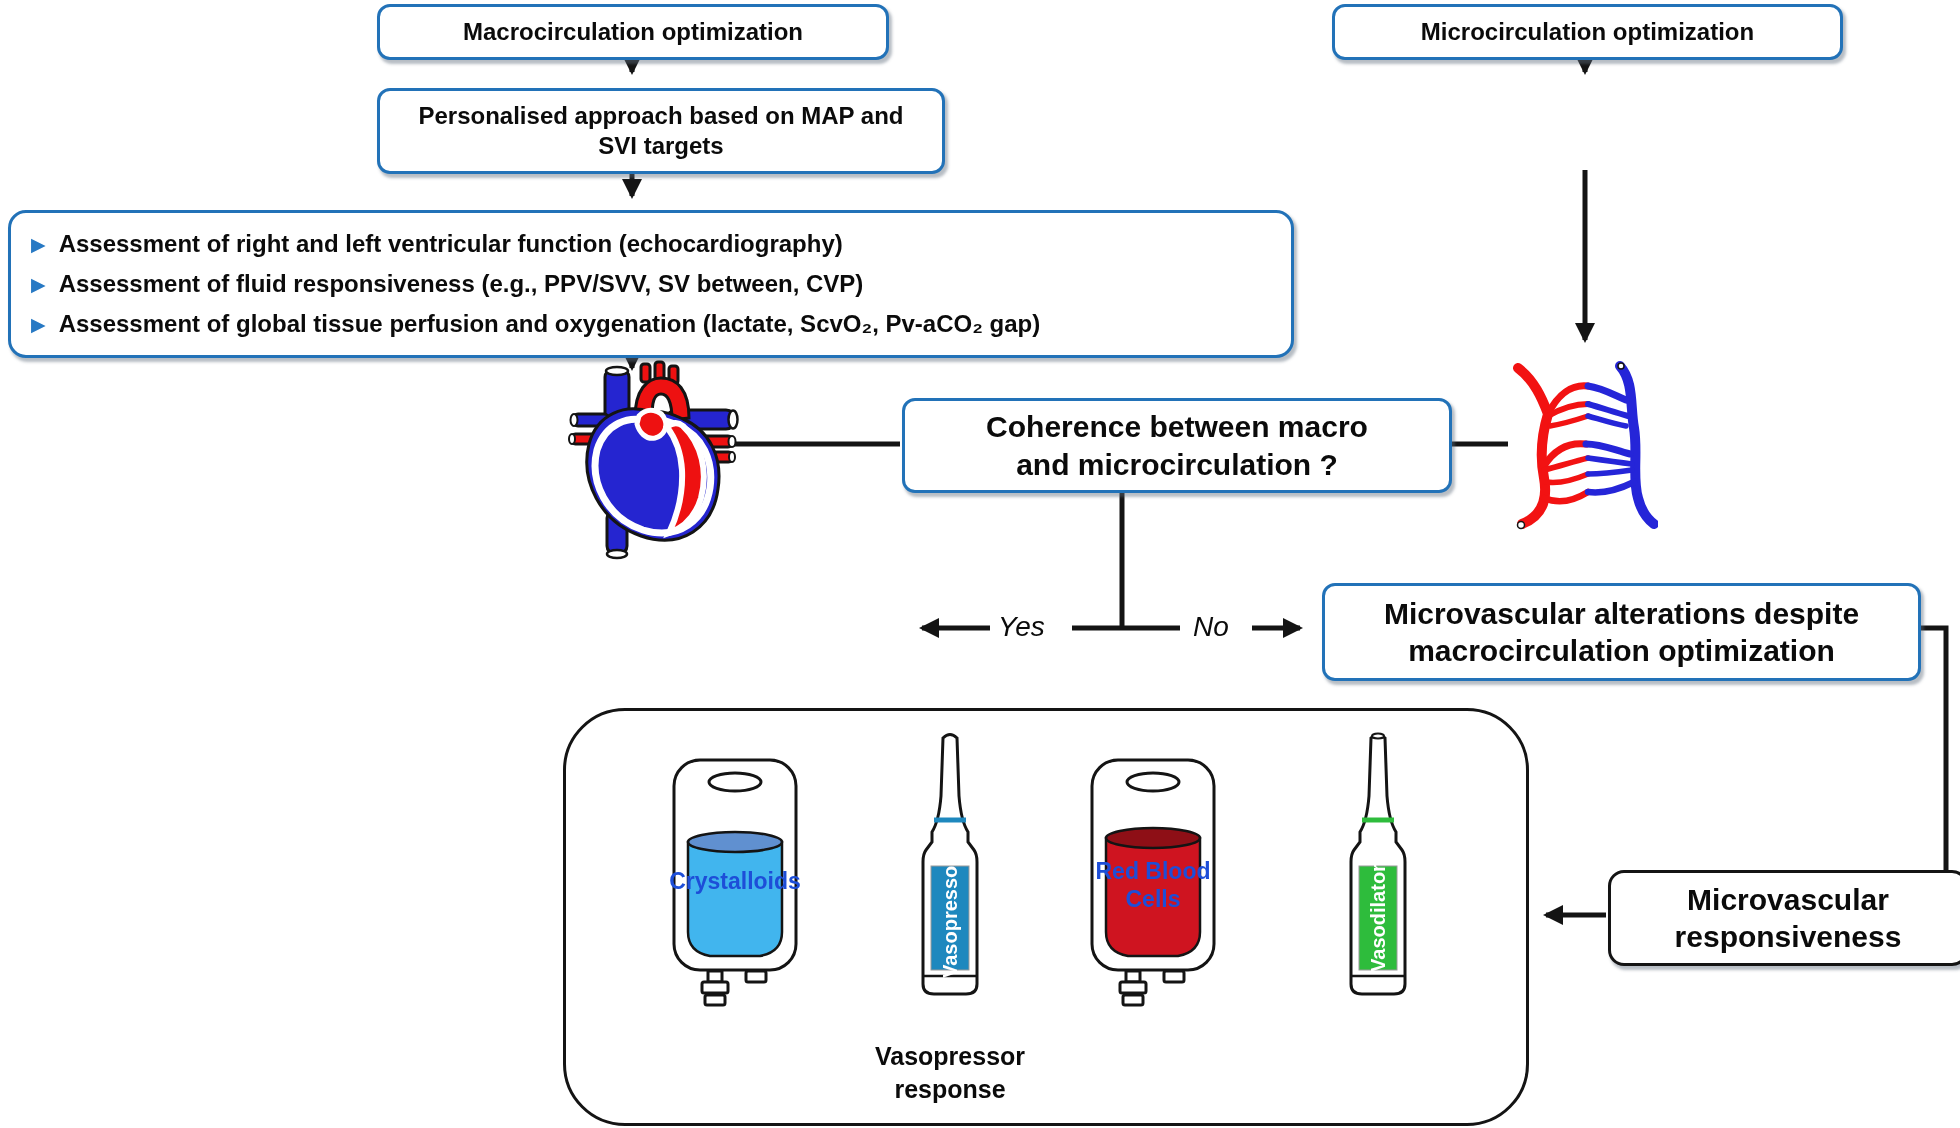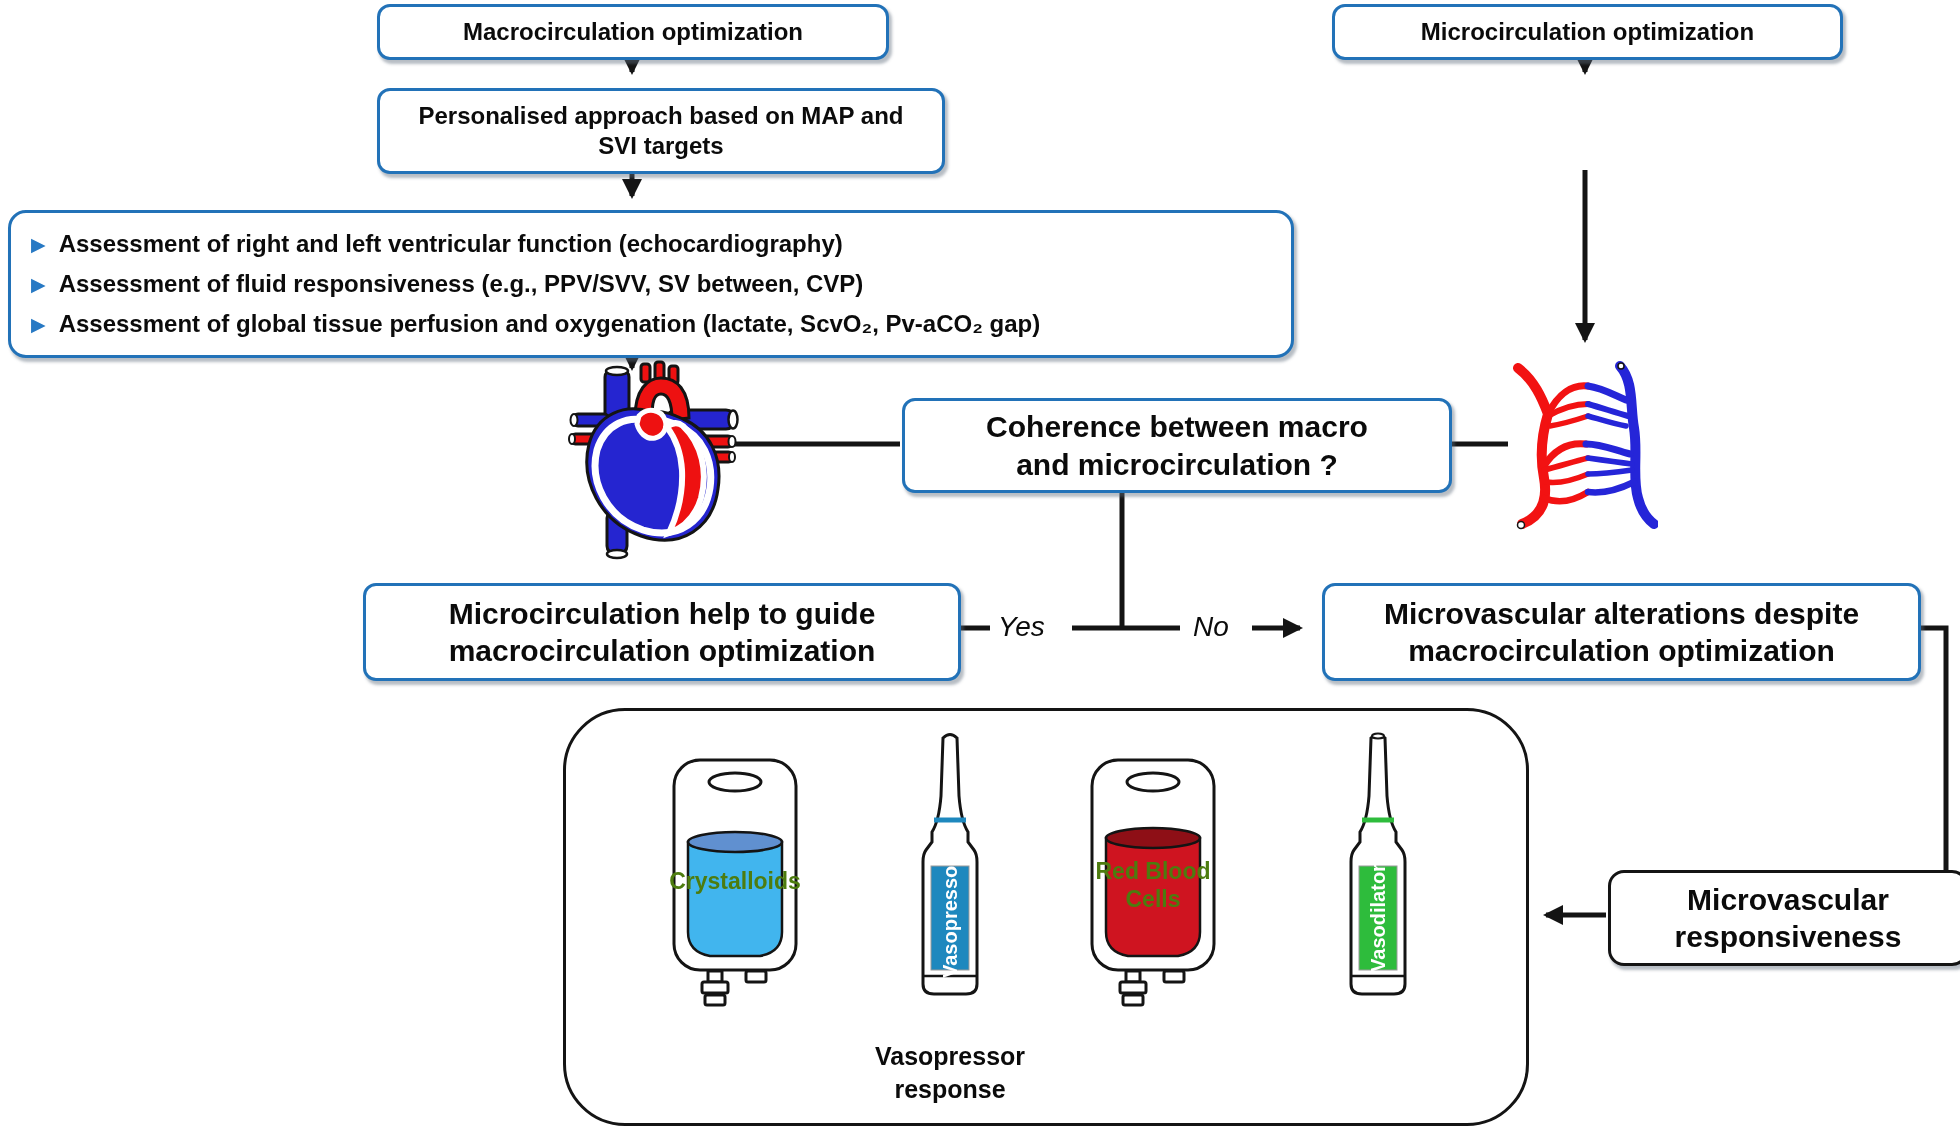--- a/index.html
+++ b/index.html
@@ -14,21 +14,21 @@
   .fs24{font-size:24px;}
   .fs25{font-size:30px;}
   .bbox-dark{border-color:#141414;border-radius:16px;}
   .assess{flex-direction:column;align-items:flex-start;justify-content:center;
           text-align:left;padding:8px 14px 8px 20px;border-radius:18px;}
   .arow{display:flex;align-items:baseline;gap:13px;font-size:24px;line-height:1.68;}
   .tri{font-size:19px;transform:translateY(-1px);}
   .yn{position:absolute;font-style:italic;font-weight:normal;font-size:28px;}
   .container-box{position:absolute;border:3.5px solid #141414;border-radius:62px;background:#fff;}
   .figure{position:absolute;}
-  .bag-label{position:absolute;color:#4d7c0f;font-weight:bold;font-size:23px;
+  .bag-label{position:absolute;color:#1d4ed8;font-weight:bold;font-size:23px;
              text-align:center;line-height:1.2;}
   .amp-label{position:absolute;color:#fff;font-weight:bold;font-size:20px;white-space:nowrap;
              transform:translate(-50%,-50%) rotate(-90deg);}
   .resp{position:absolute;width:170px;text-align:center;font-weight:bold;
         font-size:25px;line-height:1.3;}
 </style>
 </head>
 <body>
 
 <div class="canvas">
@@ -141,23 +141,20 @@
     <span>Coherence between macro and microcirculation ?</span>
   </div>
 
   <div class="yn" style="left:998px;top:611px;">
     <span>Yes</span>
   </div>
   <div class="yn" style="left:1193px;top:611px;">
     <span>No</span>
   </div>
 
-  <div class="bbox fs25" style="left:363px;top:583px;width:532px;height:92px;padding:0 30px;">
-    <span>Microcirculation help to guide macrocirculation optimization</span>
-  </div>
   <div class="bbox fs25" style="left:1322px;top:583px;width:537px;height:92px;padding:0 28px;">
     <span>Microvascular alterations despite macrocirculation optimization</span>
   </div>
 
   <div class="bbox bbox-dark fs25" style="left:1608px;top:870px;width:306px;height:90px;padding:0 24px;">
     <span>Microvascular responsiveness</span>
   </div>
 
   <div class="container-box" style="left:563px;top:708px;width:960px;height:412px;"></div>
 

